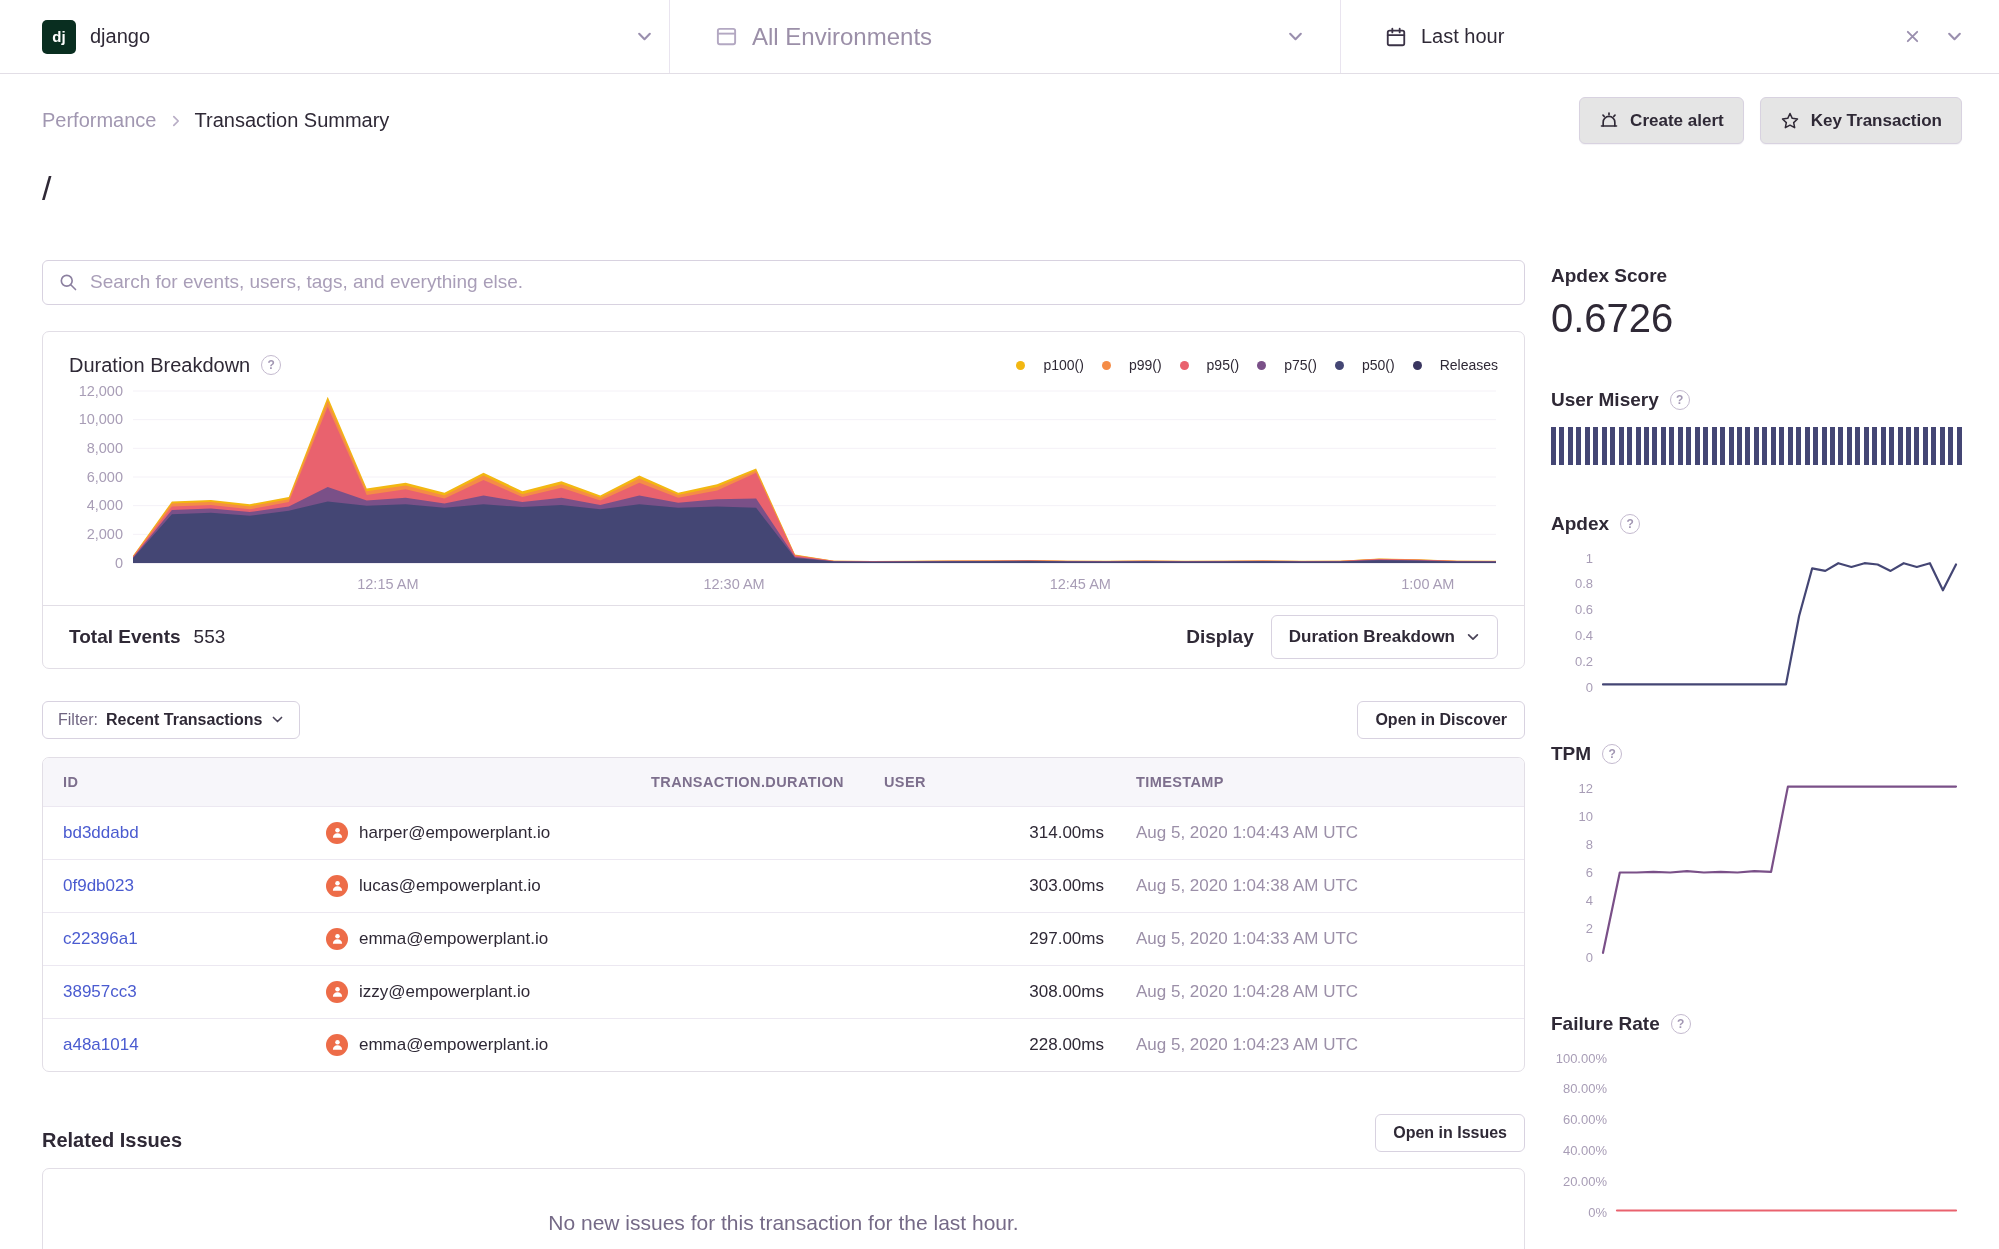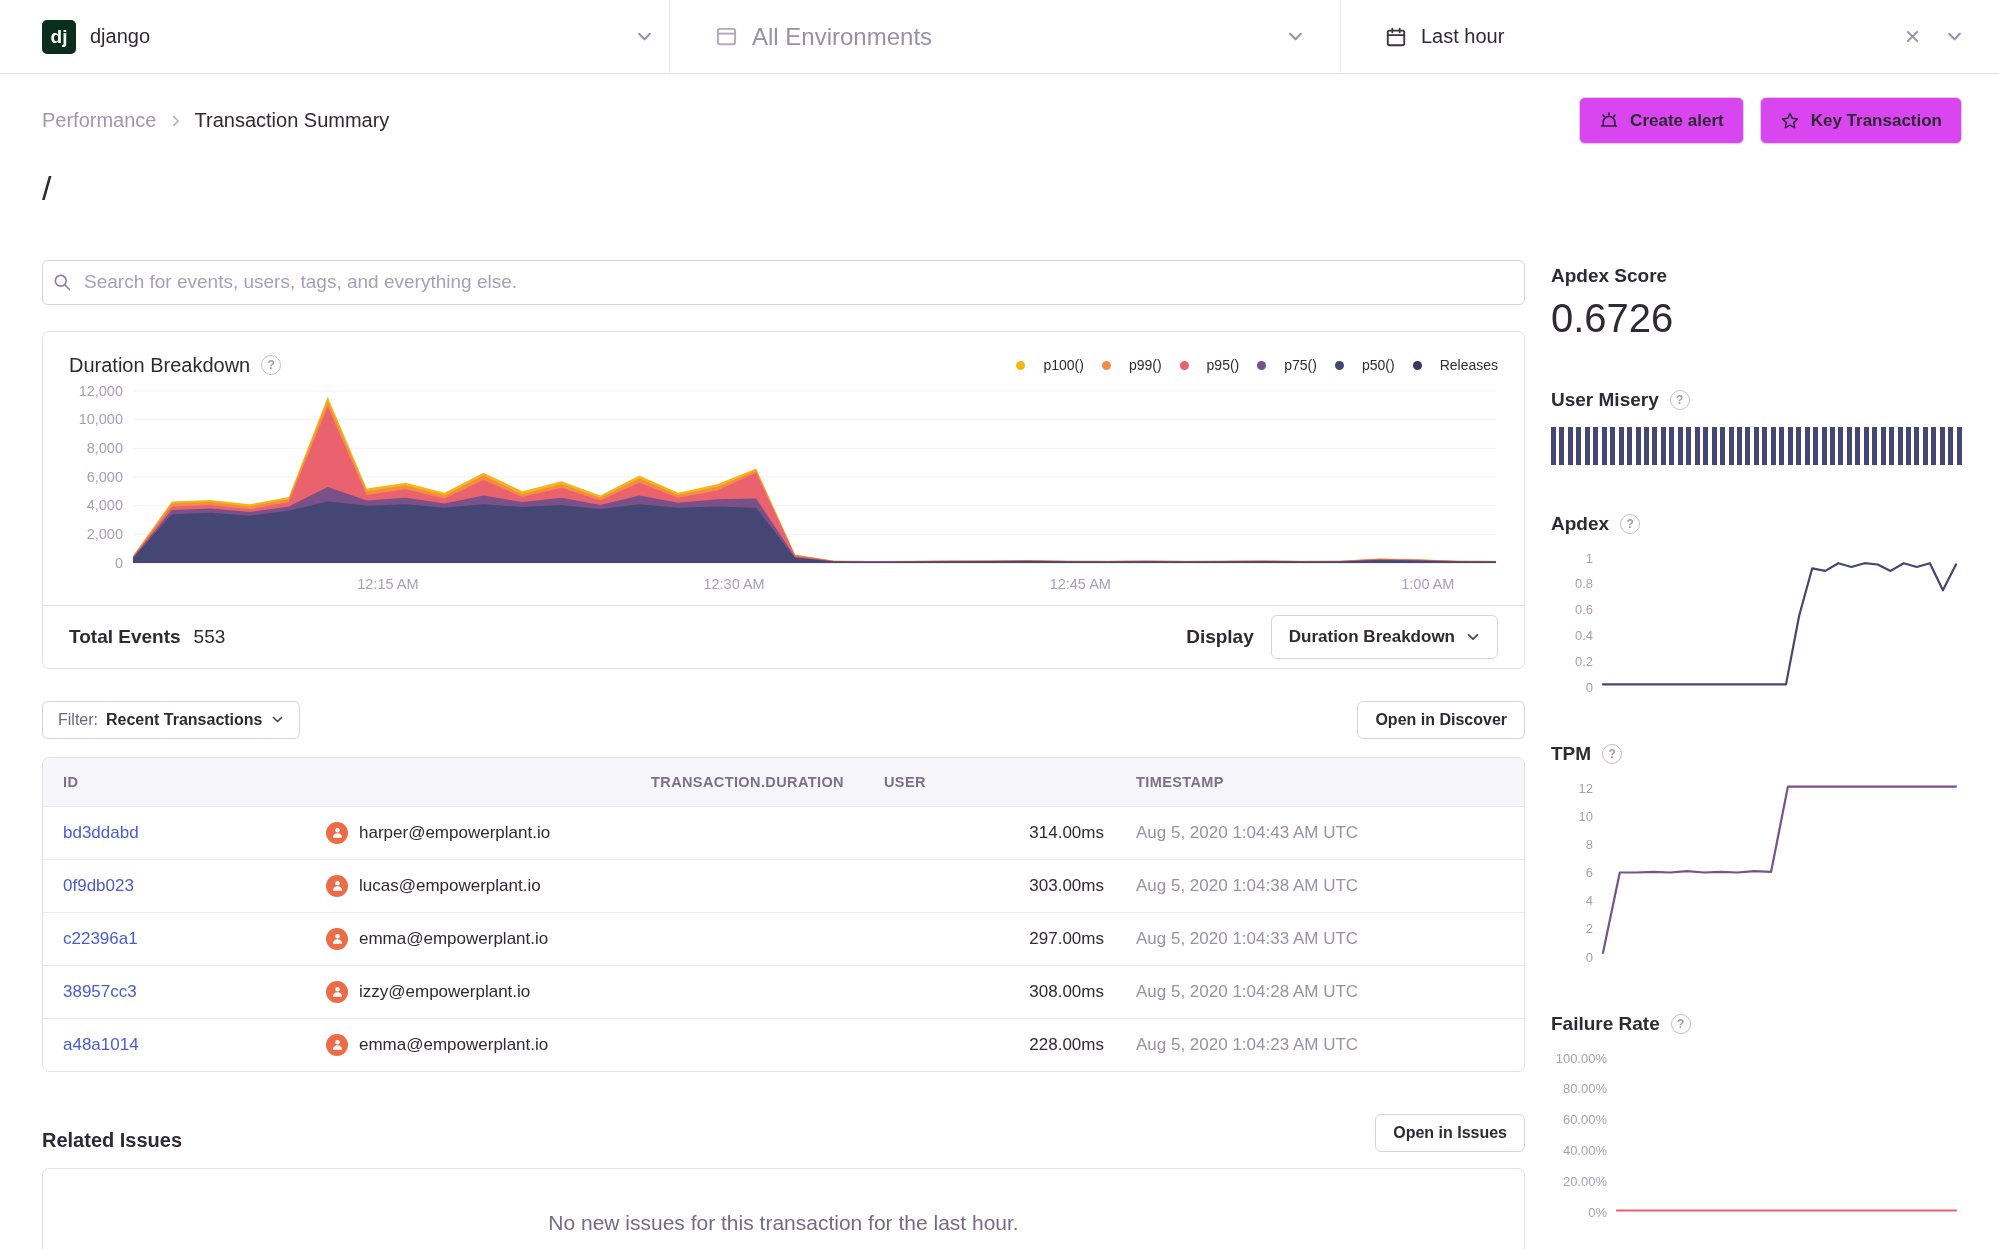--- a/index.html
+++ b/index.html
@@ -5,50 +5,50 @@
   *{margin:0;padding:0;box-sizing:border-box}
   html,body{width:1999px;height:1249px;overflow:hidden}
   body{background:#fff;font-family:"Liberation Sans",sans-serif;color:#2f2936;font-size:17px}
   svg{display:block}
 
   
   .topbar{height:74px;border-bottom:1px solid #e2dee6;display:flex;align-items:stretch;padding-left:42px;padding-right:36px}
   .tb-section{display:flex;align-items:center}
   .tb-left{display:flex;align-items:center;gap:14px}
   .tb-project{width:627px;justify-content:space-between;padding-right:16px;cursor:pointer}
-  .proj-icon{width:34px;height:34px;border-radius:5px;background:#092e20;color:#fff;display:flex;align-items:center;justify-content:center;font-size:19px;font-weight:700}
+  .proj-icon{width:34px;height:34px;border-radius:5px;background:#092e20;color:#fff;display:flex;align-items:center;justify-content:center;font-size:15px;font-weight:700}
   .proj-label{font-size:20px;color:#2f2936}
   .tb-divider{width:1px;background:#e9e4ef}
   .tb-env{width:670px;justify-content:space-between;padding:0 36px 0 45px;cursor:pointer}
   .env-label{font-size:24px;color:#9b8fa8}
   .tb-date{flex:1;padding-left:44px;gap:14px;cursor:pointer}
   .tb-date .spacer{flex:1}
   .date-label{font-size:20px;color:#2f2936}
   .chev{color:#9a8fae;display:inline-flex}
   .chev-dark{color:#4a4458;display:inline-flex}
   .close-x{display:inline-flex;margin-right:12px;cursor:pointer}
 
   
   .page-header{padding:23px 37px 0 42px}
   .header-row{display:flex;align-items:center;justify-content:space-between}
   .breadcrumb{display:flex;align-items:center;gap:12px;font-size:20px}
   .crumb-link{color:#a197b1;cursor:pointer;text-decoration:none}
   .crumb-sep{color:#b9aec6;display:inline-flex}
   .crumb-current{color:#2f2936}
   .header-buttons{display:flex;gap:16px}
-  .btn{display:inline-flex;align-items:center;gap:11px;border:1px solid #d8d2e0;border-radius:6px;background:#d946ef;font-weight:600;font-size:17px;color:#2f2936;padding:0 19px;height:47px;box-shadow:0 1px 1px rgba(45,25,70,.05);cursor:pointer;font-family:inherit}
+  .btn{display:inline-flex;align-items:center;gap:11px;border:1px solid #d8d2e0;border-radius:6px;background:#e5e5e5;font-weight:600;font-size:17px;color:#2f2936;padding:0 19px;height:47px;box-shadow:0 1px 1px rgba(45,25,70,.05);cursor:pointer;font-family:inherit}
   .page-title{font-size:34px;font-weight:400;margin-top:27px;line-height:1.05}
 
   
   .content{display:flex;padding:0 37px 0 42px;gap:26px}
   .main-col{width:1483px;flex:0 0 auto}
   .sidebar{flex:1;padding-top:58px;min-width:0}
 
   
-  .search-bar{margin-top:53px;height:45px;border:1px solid #d8d2e0;border-radius:6px;display:flex;align-items:center;padding:0 9px;gap:12px;background:#fff}
+  .search-bar{margin-top:53px;height:45px;border:1px solid #d8d2e0;border-radius:6px;display:flex;align-items:center;padding:0 15px;gap:12px;background:#fff}
   .search-bar input{border:none;outline:none;flex:1;font-size:19px;color:#2f2936;font-family:inherit;background:transparent}
   .search-bar input::placeholder{color:#a99eb8}
 
   
   .panel{margin-top:26px;border:1px solid #e2dee6;border-radius:7px;background:#fff}
   .panel-header{display:flex;align-items:center;justify-content:space-between;padding:22px 26px 0 26px}
   .panel-title-wrap{display:flex;align-items:center;gap:11px}
   .panel-title{font-size:20px;font-weight:400}
   .help{width:20px;height:20px;border-radius:50%;border:1.5px solid #c4bacf;color:#a297b3;font-size:12px;font-weight:700;display:inline-flex;align-items:center;justify-content:center;cursor:pointer;flex:0 0 auto}
   .legend{display:flex;align-items:center;gap:18px}

